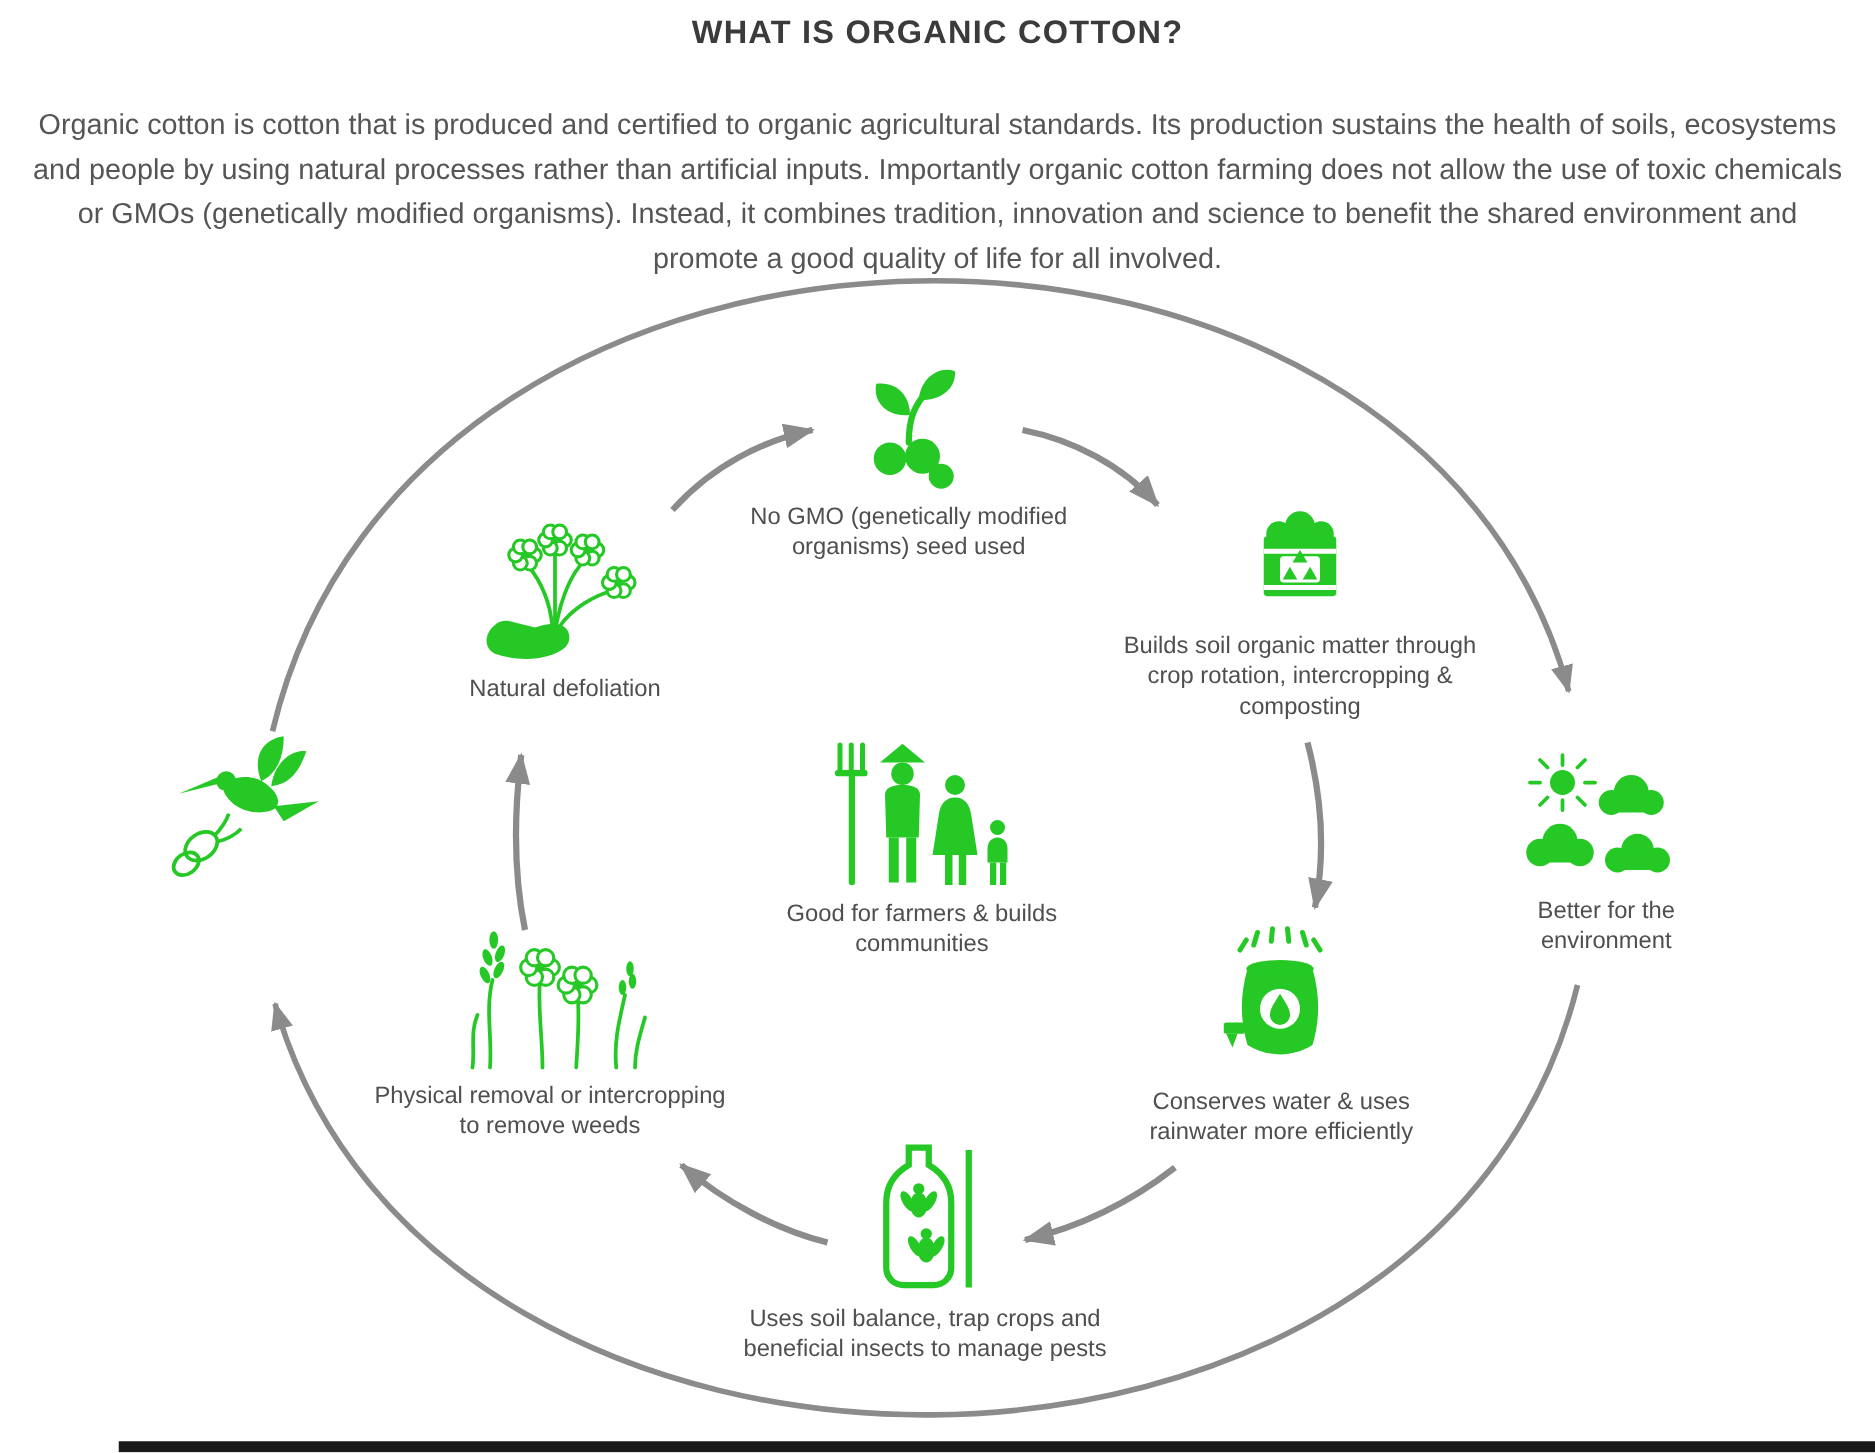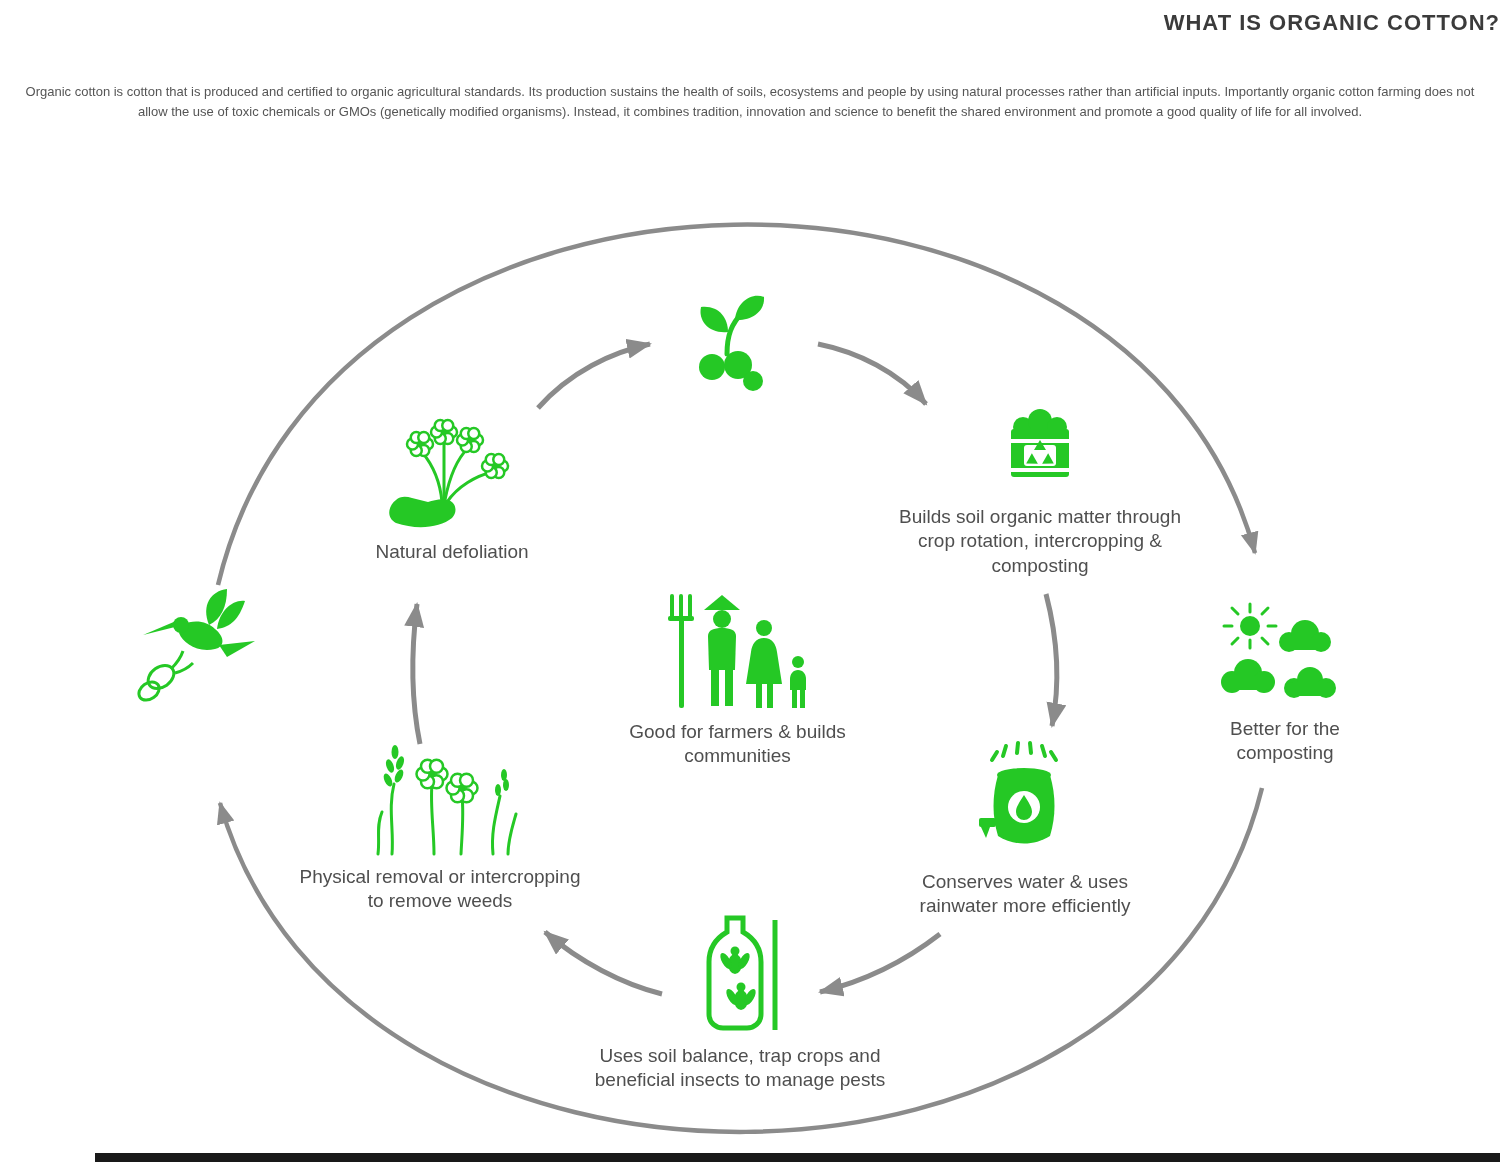--- a/index.html
+++ b/index.html
@@ -1,23 +1,23 @@
 <!DOCTYPE html>
 <html style="--green: #25c825; --arrow: #8b8b8b; --title: #3b3b3b; --text: #4f4f4f;"><head>
 <meta charset="utf-8">
 <style>
   * { margin:0; padding:0; box-sizing:border-box; }
   :root { --green:#25c825; --arrow:#8b8b8b; --title:#3b3b3b; --text:#4f4f4f; }
   html,body { background:#fff; }
   body { font-family:"Liberation Sans", sans-serif; }
   .page { position:relative; width:1500px; height:1162px; background:#fff; overflow:hidden; }
-  .title { position:absolute; top:10px; left:0; width:100%; text-align:right;
-           font-size:22px; font-weight:600; letter-spacing:1px; color:var(--title); }
+  .title { position:absolute; top:10px; left:0; width:100%; text-align:center;
+           font-size:26px; font-weight:600; letter-spacing:1px; color:var(--title); }
   .intro { position:absolute; top:82px; left:20px; width:1460px; text-align:center;
-           font-size:13px; line-height:1.55; color:#555; }
+           font-size:23px; line-height:1.55; color:#555; }
   .arrows { position:absolute; left:0; top:0; width:1500px; height:1162px; pointer-events:none; }
   .arrow { fill:none; stroke:var(--arrow); }
   .node { position:absolute; display:flex; flex-direction:column; align-items:center; gap:7px; text-align:center; }
   .node .label { font-size:19px; line-height:1.28; color:var(--text); }
   .icon { color:var(--green); display:block; }
   .n-gmo    { left:577px;  top:290px;  width:300px; }
   .n-soil   { left:880px;  top:398px;  width:320px; }
   .n-env    { left:1195px; top:600px;  width:180px; }
   .n-water  { left:895px;  top:738px;  width:260px; }
   .n-pests  { left:565px;  top:912px;  width:350px; }
@@ -55,20 +55,21 @@
 
   <div class="node n-gmo">
     <svg class="icon" width="105" height="105" viewBox="0 0 105 105">
       <path d="M52 64 C52 46 56 34 68 22" fill="none" stroke="currentColor" stroke-width="5" stroke-linecap="round"></path>
       <path d="M53 42 C34 44 23 31 26 17 C43 15 53 27 53 42 Z" fill="currentColor"></path>
       <path d="M60 30 C61 13 76 2 89 7 C90 22 76 31 60 30 Z" fill="currentColor"></path>
       <circle cx="37" cy="77" r="13" fill="currentColor"></circle>
       <circle cx="63" cy="75" r="14" fill="currentColor"></circle>
       <circle cx="78" cy="91" r="10" fill="currentColor"></circle>
     </svg>
+    <div class="label">No GMO (genetically modified organisms) seed used</div>
   </div>
 
   <div class="node n-soil">
     <svg class="icon" width="100" height="100" viewBox="0 0 100 100">
       <g fill="currentColor">
         <circle cx="33" cy="29" r="10"></circle>
           <circle cx="50" cy="23" r="12"></circle>
           <circle cx="67" cy="29" r="10"></circle>
         <rect x="21" y="31" width="58" height="48" rx="3"></rect>
       </g>
@@ -105,21 +106,21 @@
         <circle cx="22" cy="82" r="11"></circle>
           <circle cx="38" cy="73" r="14"></circle>
           <circle cx="54" cy="82" r="11"></circle>
         <rect x="13" y="76" width="50" height="14" rx="7"></rect>
         <circle cx="84" cy="88" r="10"></circle>
           <circle cx="100" cy="80" r="13"></circle>
           <circle cx="116" cy="88" r="10"></circle>
         <rect x="76" y="82" width="48" height="14" rx="7"></rect>
       </g>
     </svg>
-    <div class="label">Better for the composting</div>
+    <div class="label">Better for the environment</div>
   </div>
 
   <div class="node n-water">
     <svg class="icon" width="115" height="125" viewBox="0 0 115 125">
       <g stroke="currentColor" stroke-width="4" stroke-linecap="round">
         <line x1="38" y1="8" x2="35" y2="18"></line>
           <line x1="50" y1="5" x2="49" y2="15"></line>
         <line x1="62" y1="5" x2="63" y2="15"></line>
           <line x1="74" y1="8" x2="77" y2="18"></line>
         <line x1="29" y1="14" x2="24" y2="22"></line>

